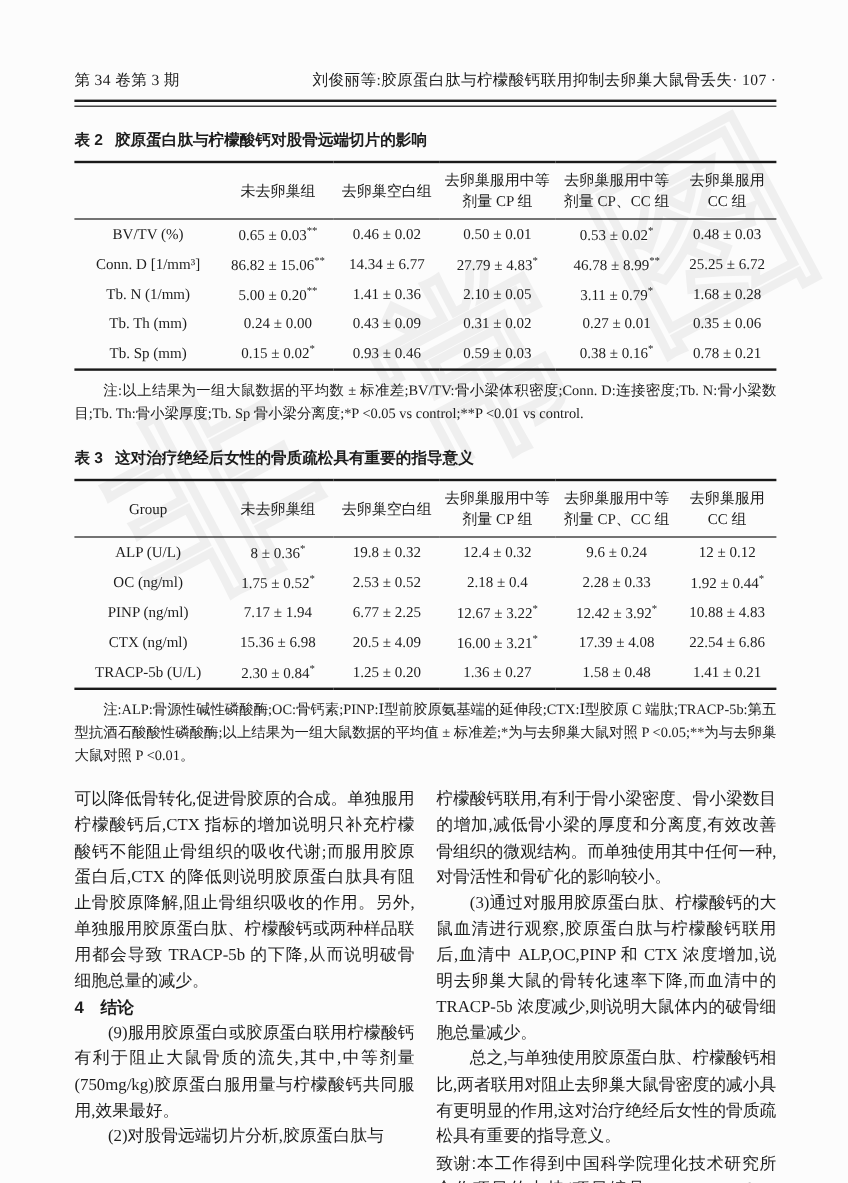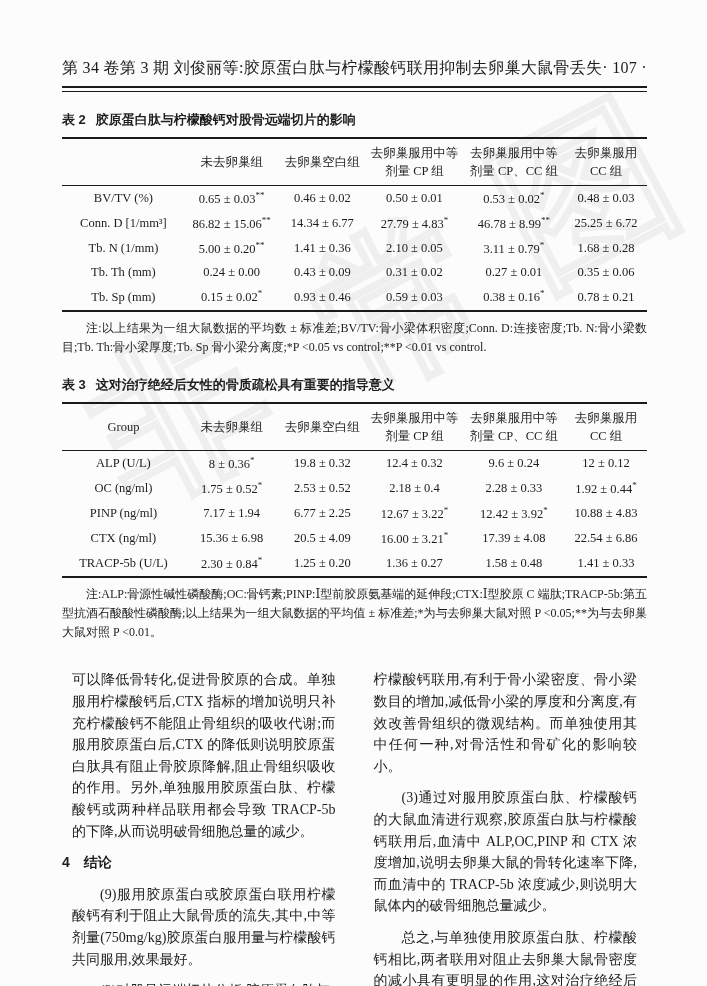--- a/index.html
+++ b/index.html
@@ -33,21 +33,21 @@
     transform:rotate(-28deg);
     user-select:none;
   }
   .wm.w0{left:96px;top:300px;}
   .wm.w1{left:320px;top:190px;}
   .wm.w2{left:500px;top:80px;}
 
   
   .run-head{
     display:flex;align-items:baseline;justify-content:space-between;
-    font-size:16px;letter-spacing:.3px;
+    font-size:13px;letter-spacing:.3px;
   }
   .run-head .mid{flex:1;text-align:right;}
   .rule-double{
     margin-top:7px;height:3px;
     border-top:2px solid var(--rule);
     border-bottom:1px solid var(--rule);
   }
 
   
   .tbl-caption{
@@ -85,21 +85,21 @@
     margin:7px 0 0 0;
   }
 
   
   .body-cols{
     display:flex;gap:18px;
     margin-top:17px;
     font-size:14px;line-height:21.6px;
   }
   .col{flex:1;min-width:0;text-align:justify;}
-  .col p{margin:10px;}
+  .col p{margin:0;}
   .col p.indent{text-indent:2em;}
   .col .sec-head{
     font-family:"Liberation Sans","DejaVu Sans",sans-serif;
     font-weight:bold;margin:0;
   }
   .col .sec-head .num{margin-right:14px;}
   .lead-bold{
     font-family:"Liberation Sans","DejaVu Sans",sans-serif;
     font-weight:normal;
   }
@@ -249,21 +249,21 @@
           <td>16.00 ± 3.21<sup>*</sup></td>
           <td>17.39 ± 4.08</td>
           <td>22.54 ± 6.86</td>
         </tr>
         <tr>
           <td>TRACP-5b (U/L)</td>
           <td>2.30 ± 0.84<sup>*</sup></td>
           <td>1.25 ± 0.20</td>
           <td>1.36 ± 0.27</td>
           <td>1.58 ± 0.48</td>
-          <td>1.41 ± 0.33</td>
+          <td>1.41 ± 0.21</td>
         </tr>
       </tbody>
   </table>
   <p class="tbl-note">注:ALP:骨源性碱性磷酸酶;OC:骨钙素;PINP:Ⅰ型前胶原氨基端的延伸段;CTX:Ⅰ型胶原 C 端肽;TRACP-5b:第五型抗酒石酸酸性磷酸酶;以上结果为一组大鼠数据的平均值 ± 标准差;*为与去卵巢大鼠对照 P &lt;0.05;**为与去卵巢大鼠对照 P &lt;0.01。</p>
 
   <div class="body-cols">
     <div class="col">
         <p>可以降低骨转化,促进骨胶原的合成。单独服用柠檬酸钙后,CTX 指标的增加说明只补充柠檬酸钙不能阻止骨组织的吸收代谢;而服用胶原蛋白后,CTX 的降低则说明胶原蛋白肽具有阻止骨胶原降解,阻止骨组织吸收的作用。另外,单独服用胶原蛋白肽、柠檬酸钙或两种样品联用都会导致 TRACP-5b 的下降,从而说明破骨细胞总量的减少。</p>
         <p class="sec-head"><span class="num">4</span>结论</p>
         <p class="indent">(9)服用胶原蛋白或胶原蛋白联用柠檬酸钙有利于阻止大鼠骨质的流失,其中,中等剂量(750mg/kg)胶原蛋白服用量与柠檬酸钙共同服用,效果最好。</p>

